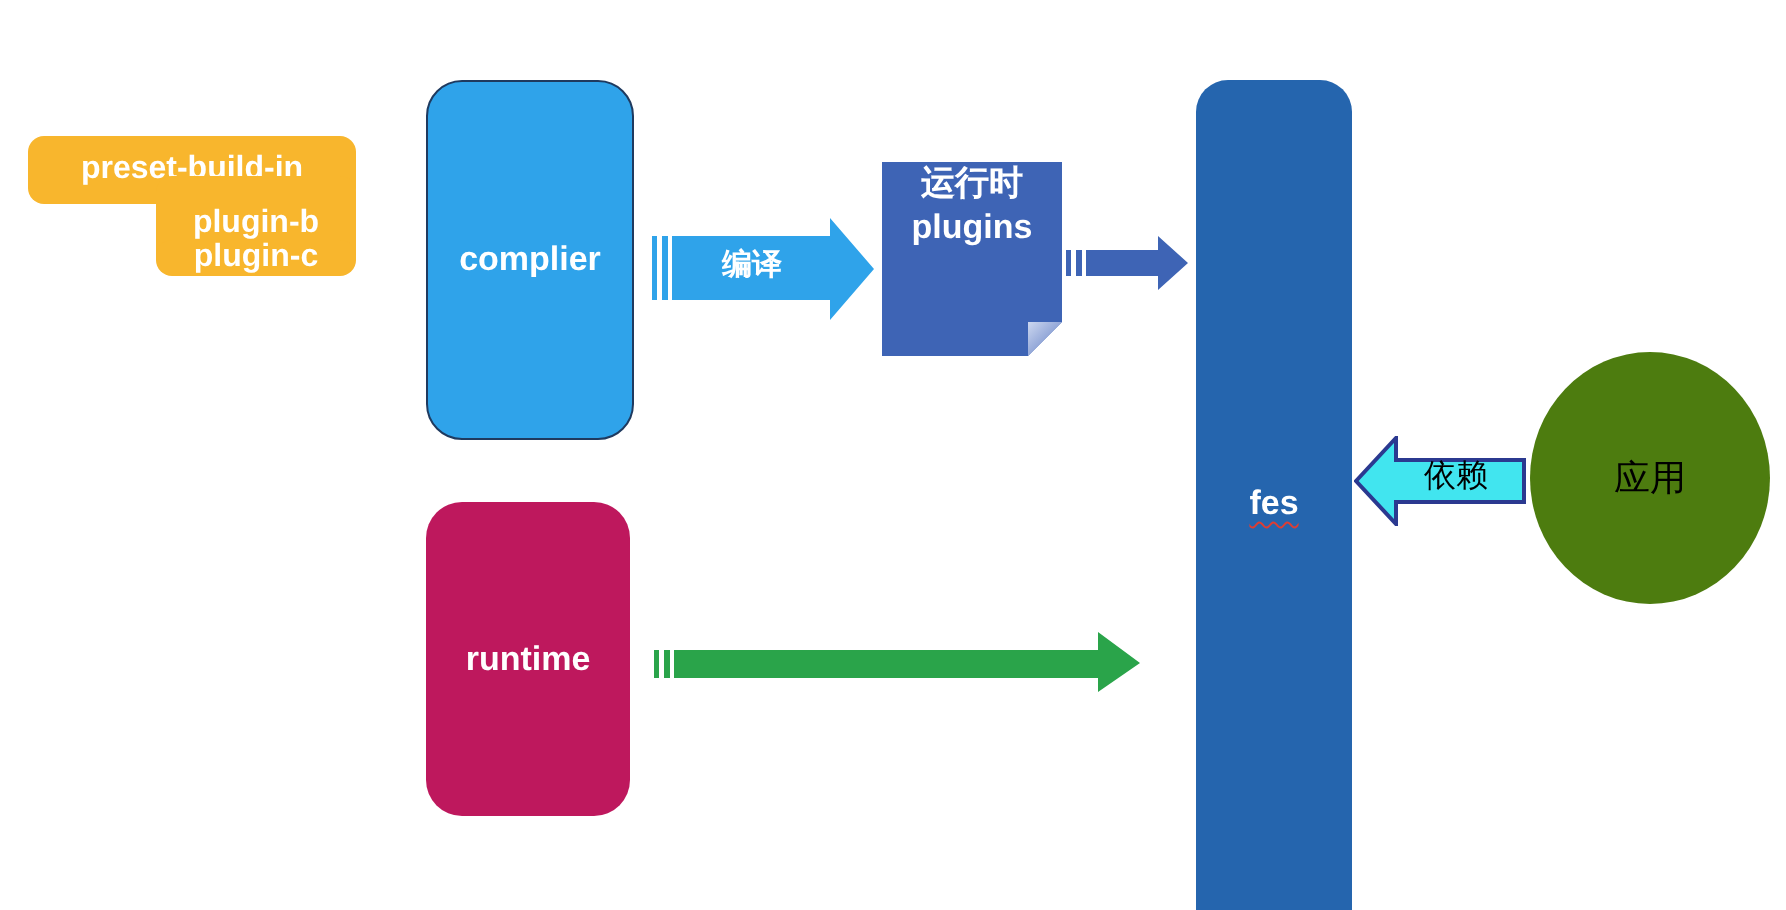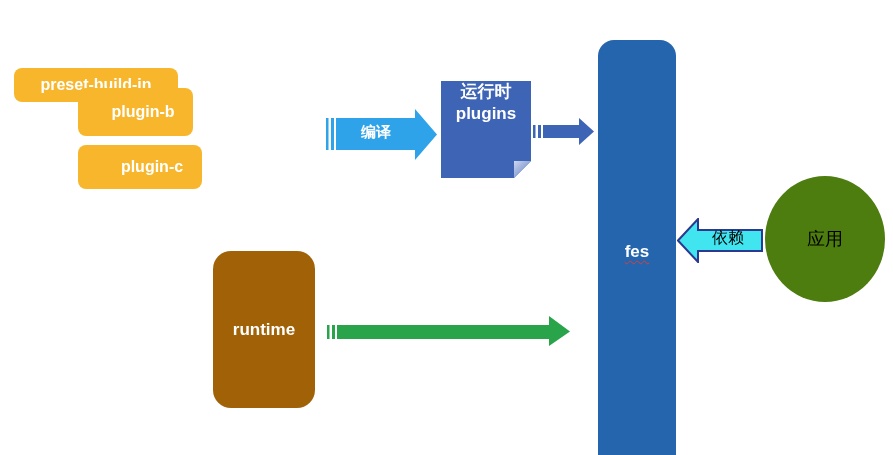--- a/index.html
+++ b/index.html
@@ -15,21 +15,21 @@
     display:flex; align-items:center; justify-content:center;
     border-radius:8px; text-align:center; white-space:pre-line;
   }
   
   .roundbox {
     position:absolute; display:flex; align-items:center; justify-content:center;
     border-radius:18px; color:#ffffff; font-size:17px; font-weight:700;
     text-align:center;
   }
   .complier { background:#2FA3EA; border:1px solid #1F3A5F; }
-  .runtime  { background:#a16207; }
+  .runtime  { background:#be185d; }
   .fes      { background:#2565AE; border-radius:16px; }
   .squiggle {
     text-decoration-line:underline; text-decoration-style:wavy;
     text-decoration-color:#E03C31; text-decoration-thickness:1px;
     text-underline-offset:3px;
   }
   
   .note {
     position:absolute; background:#3E64B5; color:#ffffff;
     font-size:17px; font-weight:700; line-height:1.3; text-align:center;
@@ -54,23 +54,26 @@
     color:#000000; font-size:18px;
   }
   svg { display:block; }
 </style>
 </head>
 <body>
 
 <div class="canvas">
 
   <div class="badge" style="left:14px; top:42px; width:164px; height:34px;margin-top:26px;">preset-build-in</div>
-  <div class="badge" style="left:78px; top:88px; width:100px; height:48px;padding-left:15px;">plugin-b</div>
-  <div class="badge" style="left:78px; top:145px; width:100px; height:44px;padding-left:24px;">plugin-c</div>
+  <div class="badge" style="left:78px; top:88px; width:100px; height:48px;">plugin-b</div>
+  <div class="badge" style="left:78px; top:120px; width:100px; height:18px;">plugin-c</div>
 
+  <div class="roundbox complier" style="left:213px; top:40px; width:102px; height:178px;">
+    <span>complier</span>
+  </div>
 
   <svg class="abs" style="left:326px; top:109px;" width="112" height="51" viewBox="0 0 112 51">
     <rect x="0" y="9" width="2.5" height="32" fill="#2FA3EA"></rect>
     <rect x="5" y="9" width="3" height="32" fill="#2FA3EA"></rect>
     <polygon points="10,9 89,9 89,0 111,25.5 89,51 89,41 10,41" fill="#2FA3EA"></polygon>
   </svg>
   <span class="arrow-label white" style="left:344px; top:123px; width:64px;">编译</span>
 
   <div class="note" style="left:441px; top:81px; width:90px; height:97px;">
     <span>运行时

